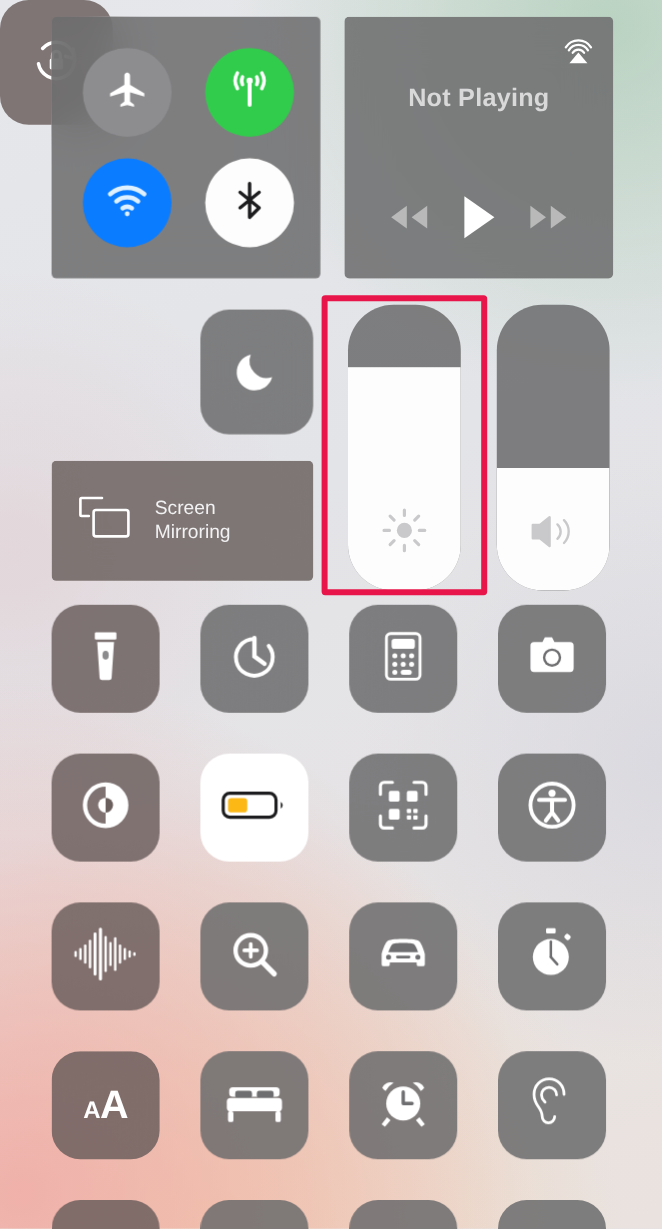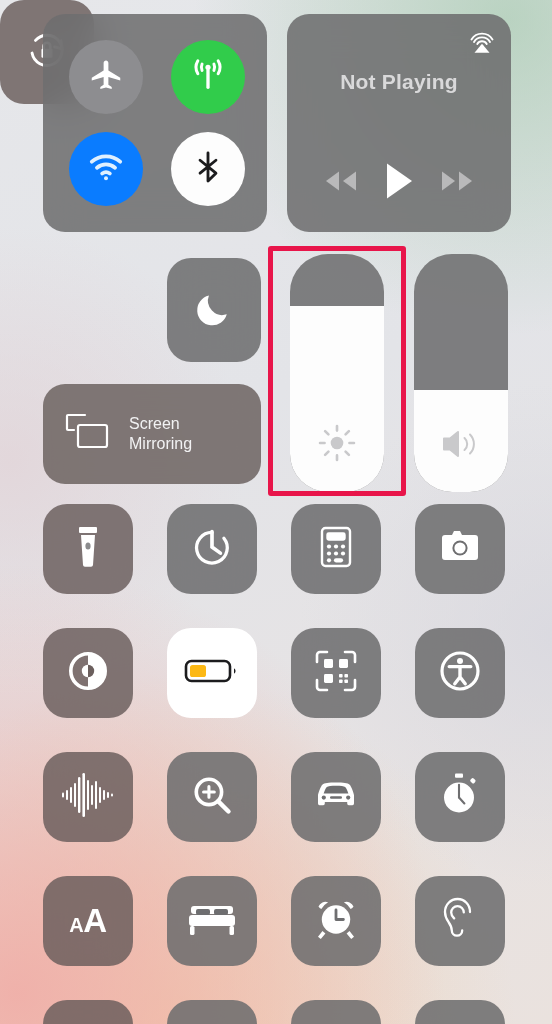--- a/index.html
+++ b/index.html
@@ -19,21 +19,21 @@
       radial-gradient(circle at 2% 45%, rgba(226,206,210,0.6) 0%, rgba(226,206,210,0) 30%),
       radial-gradient(circle at 100% 62%, rgba(214,214,222,0.7) 0%, rgba(214,214,222,0) 30%),
       linear-gradient(160deg,#e6e7ea 0%,#e3e4e8 40%,#e6e3e4 70%,#eae2de 100%);
   }
   #cc { position:absolute; inset:0; }
 
   
   .module{
     position:absolute;
     background:rgba(108,108,110,0.86);
-    border-radius:22px;
+    border-radius:4px;
     backdrop-filter:blur(18px);
   }
   .tile{
     position:absolute;
     width:90px; height:90px;
     border-radius:24px;
     background:rgba(108,108,110,0.86);
     display:flex; align-items:center; justify-content:center;
     backdrop-filter:blur(18px);
   }

